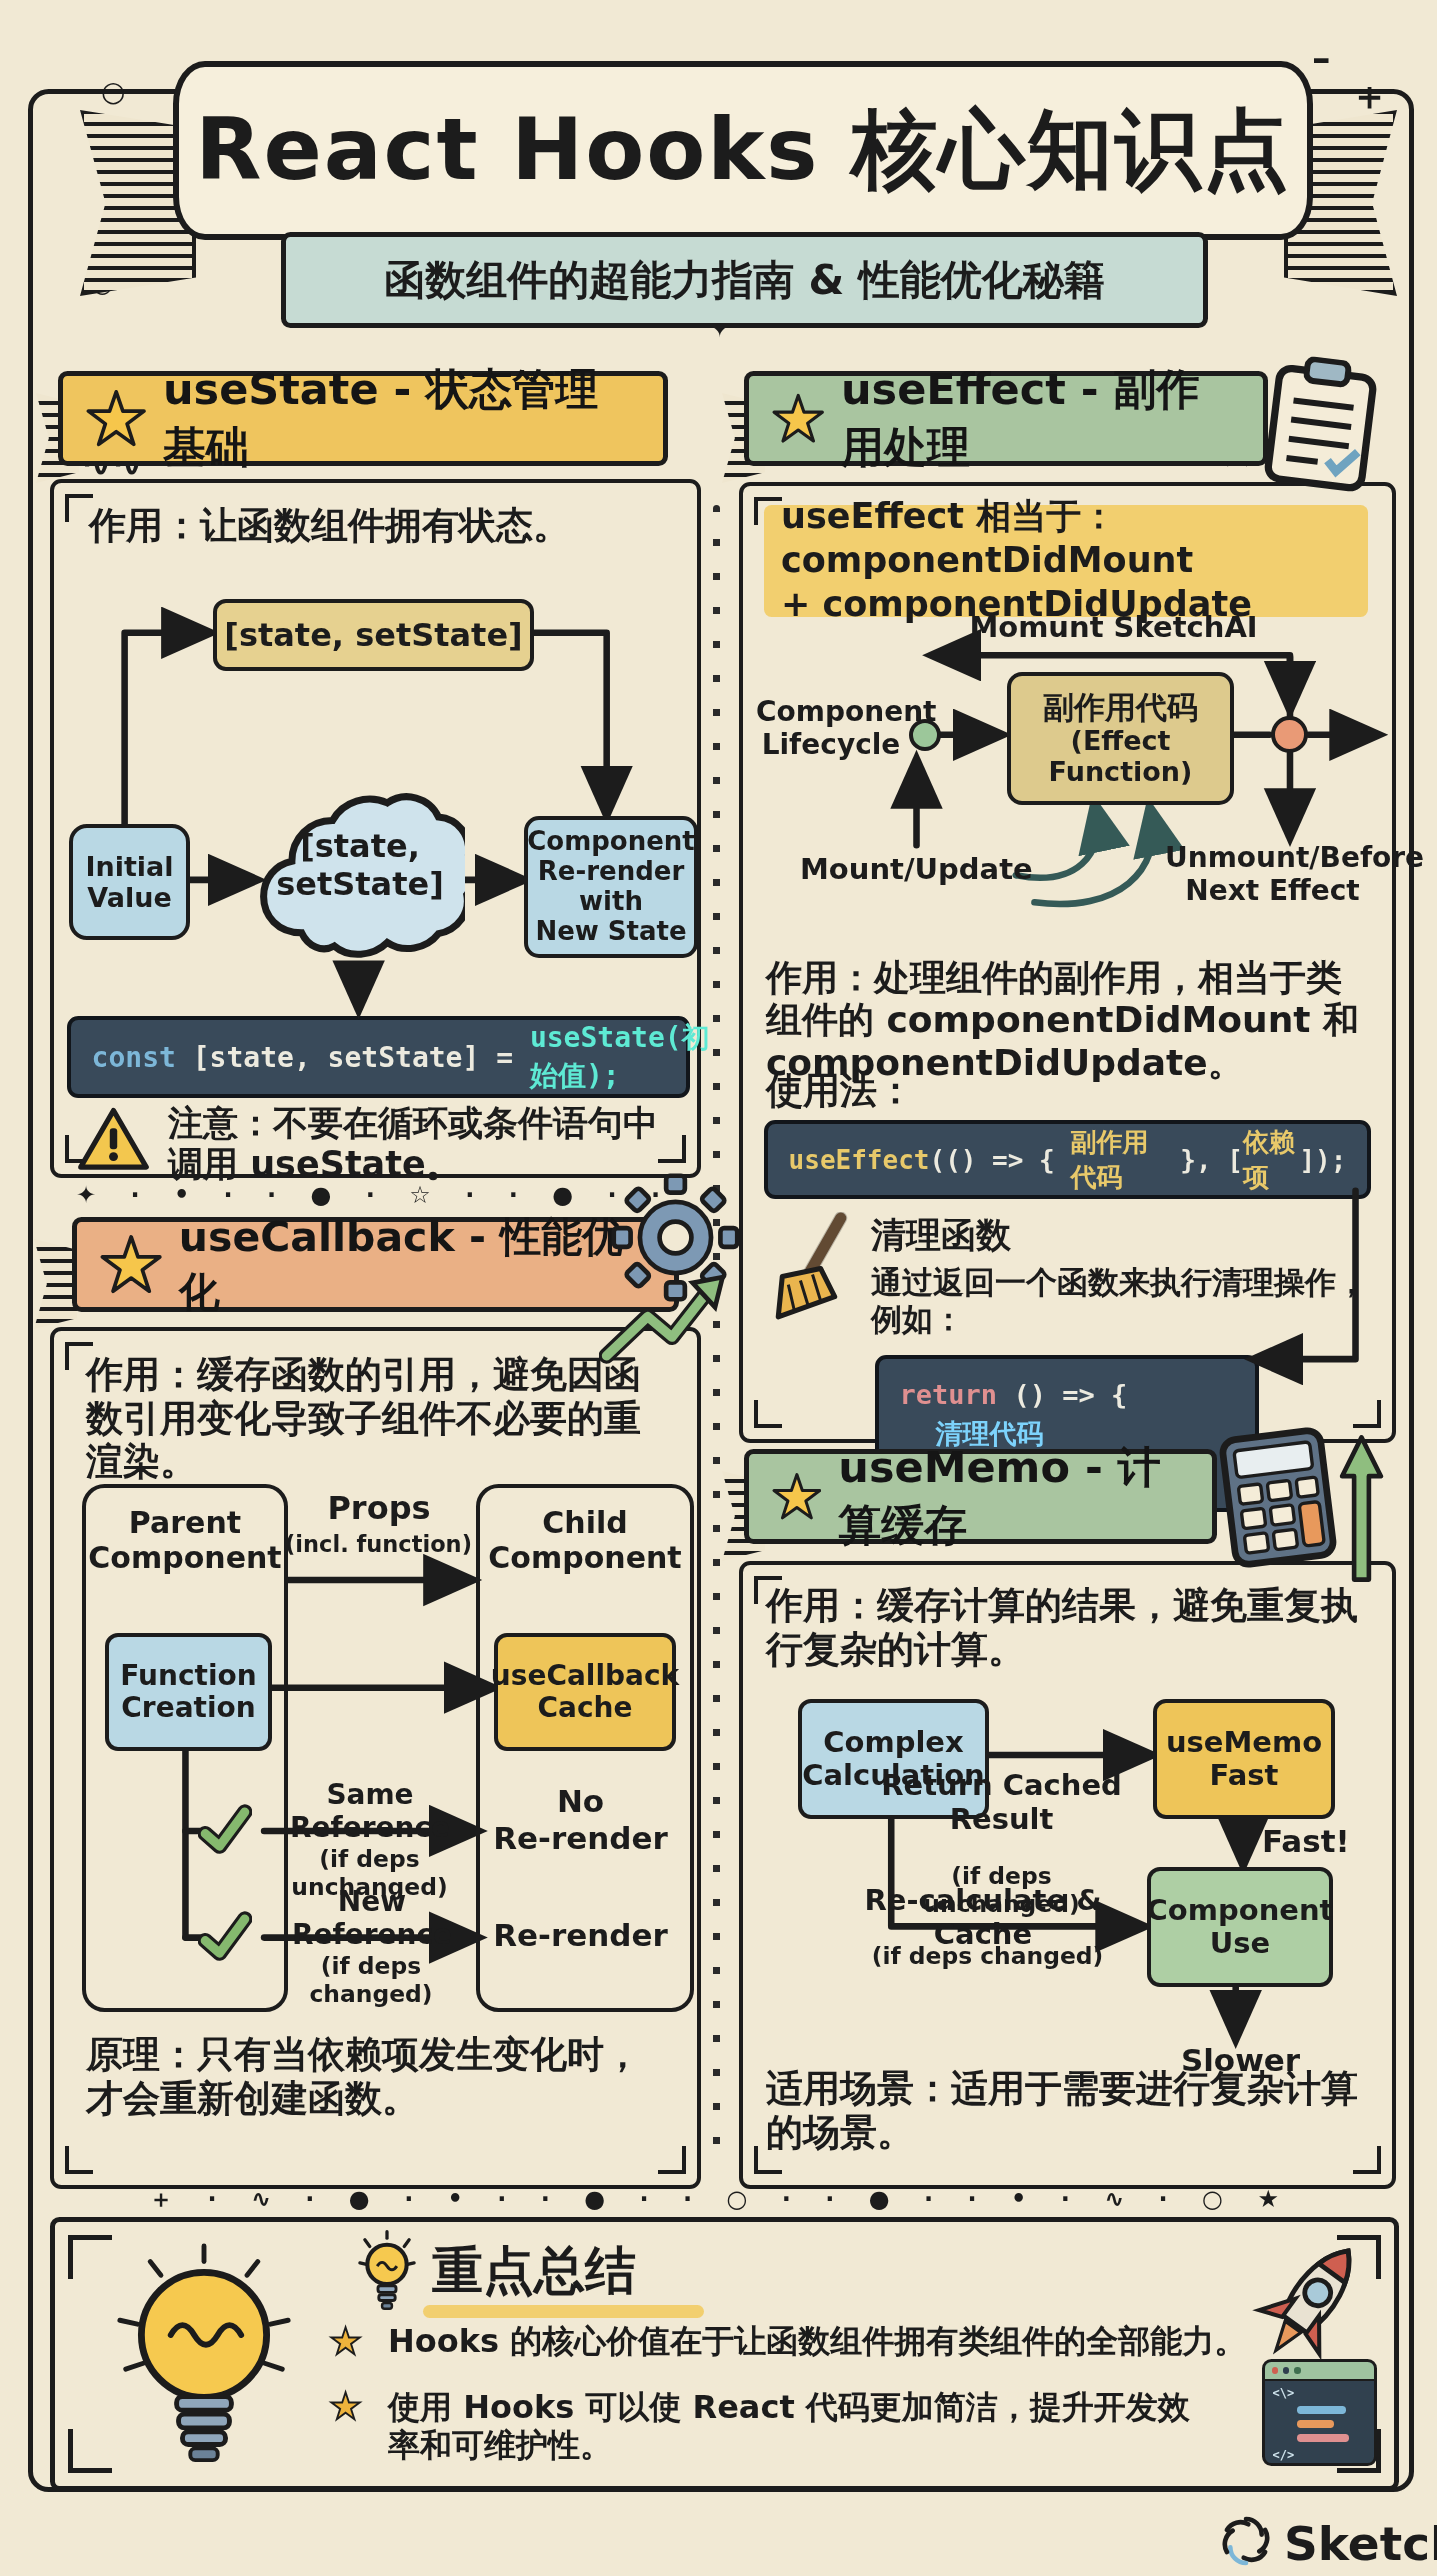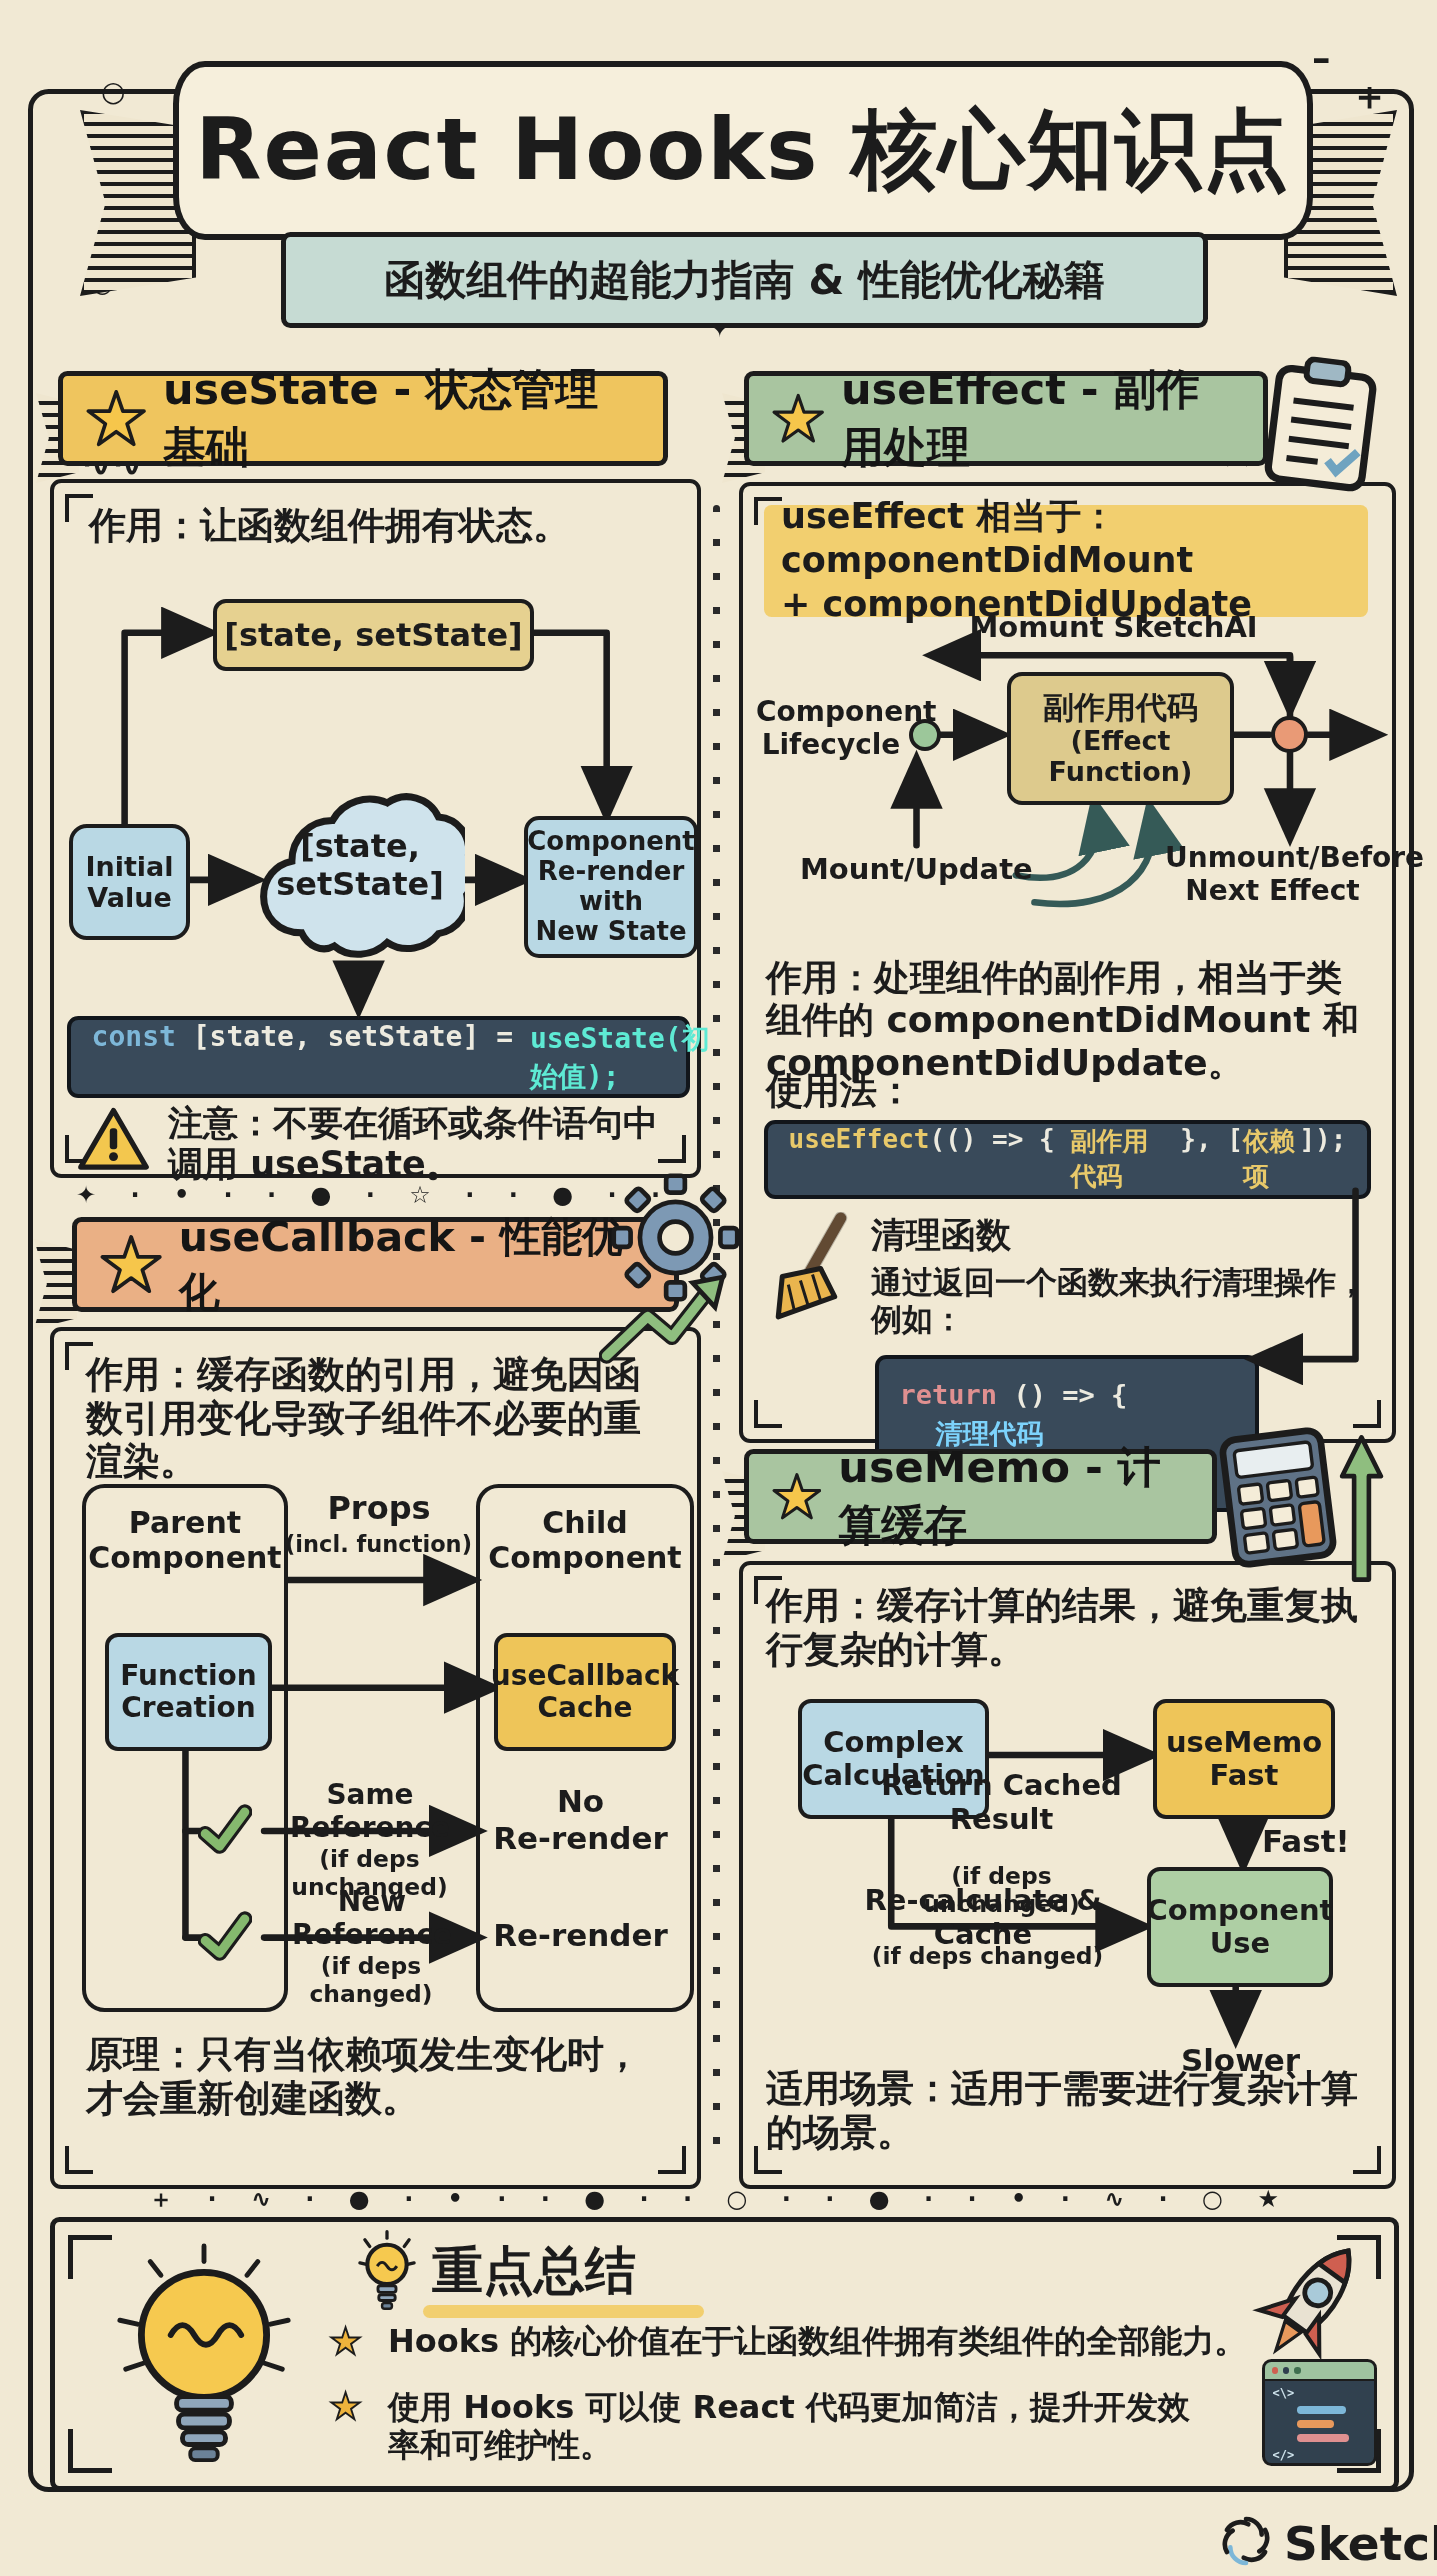--- a/index.html
+++ b/index.html
@@ -7,21 +7,21 @@
         font-family:"DejaVu Sans","Liberation Sans",sans-serif;color:#1c1c1c;}
   .abs{position:absolute;}
   .t{position:absolute;font-weight:700;color:#1c1c1c;white-space:pre-line;line-height:1.18;}
   .c{text-align:center;}
   .box{position:absolute;border:4.7px solid #1c1c1c;border-radius:13px;display:flex;align-items:center;
        justify-content:center;text-align:center;font-weight:700;color:#1c1c1c;white-space:pre-line;line-height:1.15;}
   .banner{position:absolute;border:5.6px solid #1c1c1c;border-radius:9.4px;display:flex;align-items:center;
           gap:17px;padding:0 22.5px;font-weight:800;color:#151515;box-sizing:border-box;}
   .tail{position:absolute;background:repeating-linear-gradient(180deg,#efe6cf 0 8.4px,#1c1c1c 8.4px 12px);}
   .code{position:absolute;background:#394a5a;border:4.7px solid #12161b;border-radius:11.2px;display:flex;
-        align-items:flex-start;padding:0 20.6px;font-family:"DejaVu Sans Mono","Liberation Mono",monospace;
+        align-items:center;padding:0 20.6px;font-family:"DejaVu Sans Mono","Liberation Mono",monospace;
         font-weight:700;box-sizing:border-box;}
   .frame{position:absolute;border:5.6px solid #1c1c1c;border-radius:20.6px;}
   .dotline{position:absolute;width:6.6px;border-radius:3.7px;
            background:repeating-linear-gradient(180deg,#2a2a2a 0 6.6px,transparent 6.6px 34px);}
   .divider{position:absolute;font-weight:700;color:#1c1c1c;letter-spacing:13px;font-size:24px;text-align:center;}
   .lt{position:absolute;width:24px;height:24px;}
   .lt-tl{border-left:4.7px solid #1c1c1c;border-top:4.7px solid #1c1c1c;}
   .lt-tr{border-right:4.7px solid #1c1c1c;border-top:4.7px solid #1c1c1c;}
   .lt-bl{border-left:4.7px solid #1c1c1c;border-bottom:4.7px solid #1c1c1c;}
   .lt-br{border-right:4.7px solid #1c1c1c;border-bottom:4.7px solid #1c1c1c;}

